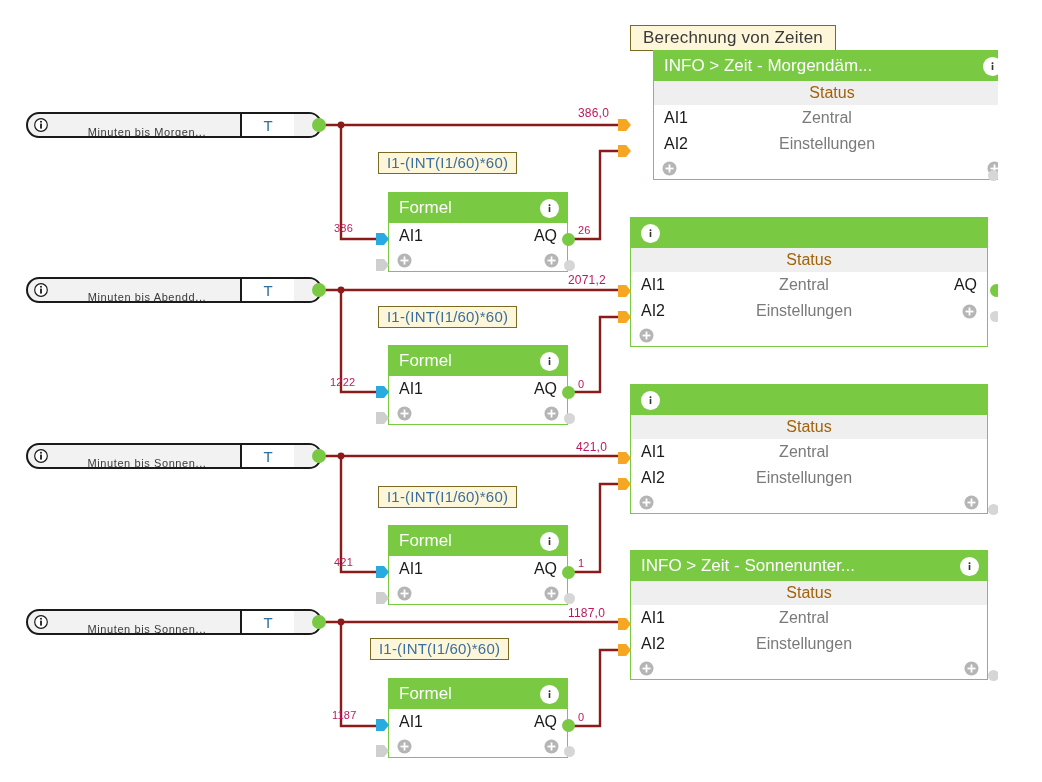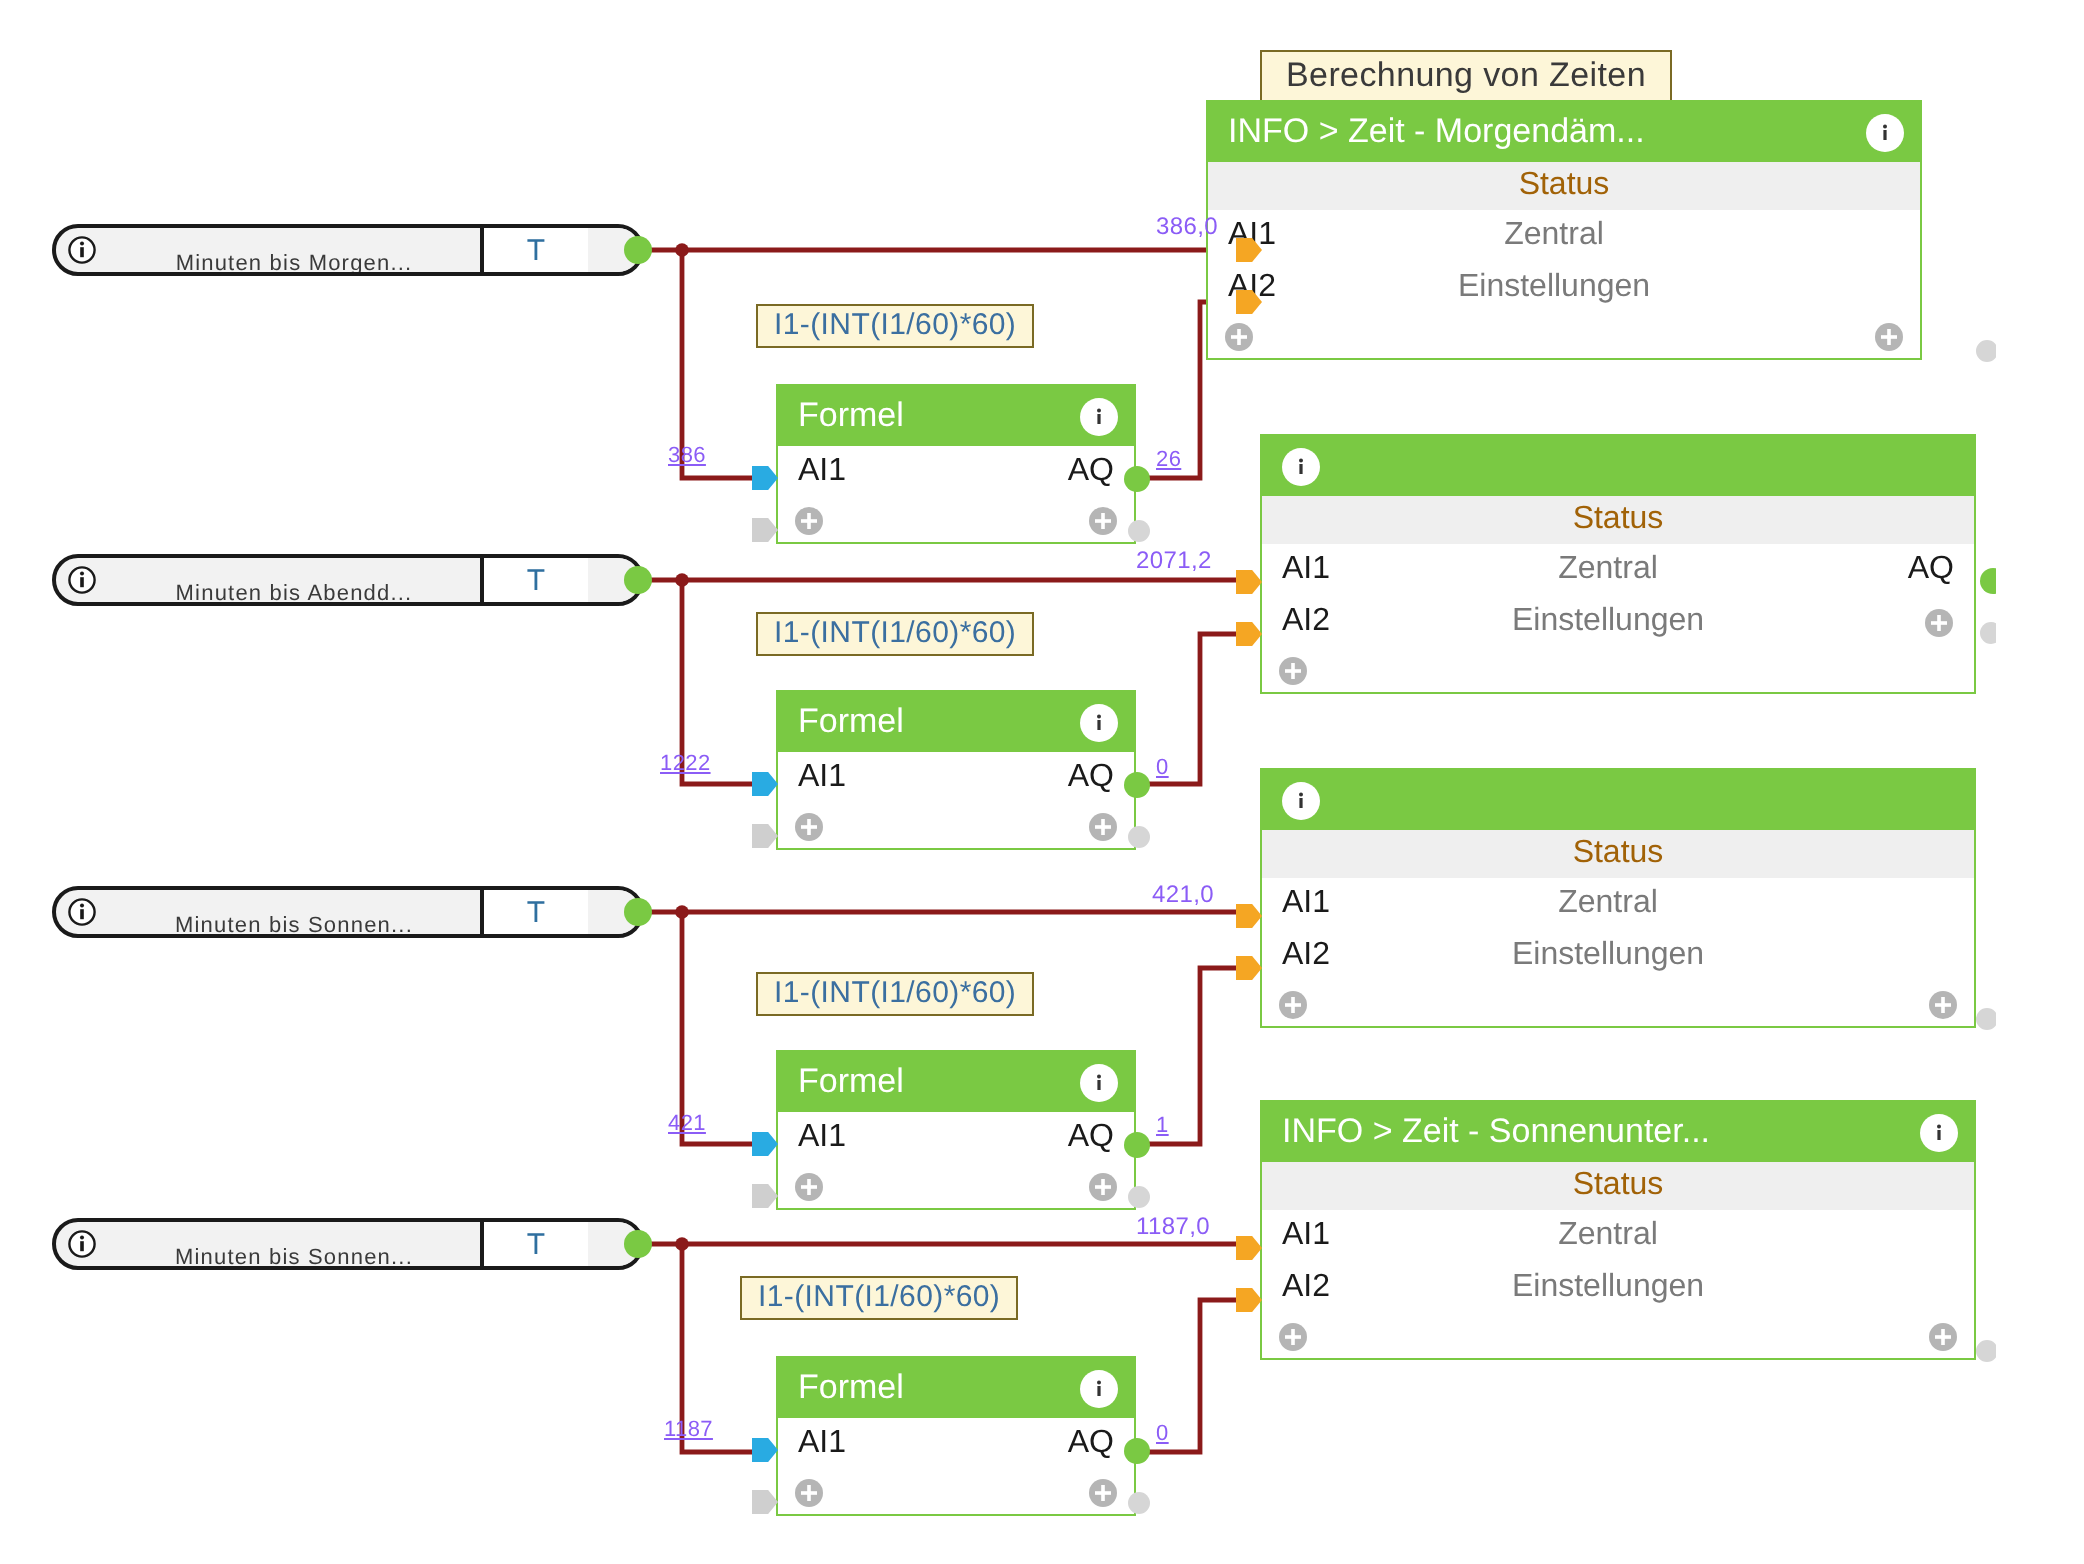--- a/index.html
+++ b/index.html
@@ -177,25 +177,25 @@
   .pin-out-grey {
     width: 11px; height: 11px;
     border-radius: 50%;
     background: #d6d6d6;
   }
 
   
   .wire-val {
     position: absolute;
     font-size: 12px;
-    color: #8b5cf6;
+    color: #be185d;
     white-space: nowrap;
     letter-spacing: 0.2px;
   }
-  .wire-val.small { font-size: 11px; text-decoration: underline; }
+  .wire-val.small { font-size: 11px; }
 
   .ext-label {
     position: absolute;
     font-size: 9px;
     font-weight: bold;
     color: #3b6fa0;
     white-space: nowrap;
   }
 </style>
 </head>
@@ -448,21 +448,21 @@
       </div>
     </div>
   </div>
   <div class="pin pin-in-blue" style="left:376px; top:719px;"></div>
   <div class="pin pin-in-grey" style="left:376px; top:745px;"></div>
   <div class="pin pin-out-green" style="left:562px; top:719px;"></div>
   <div class="pin pin-out-grey" style="left:564px; top:746px;"></div>
   <div class="wire-val small" style="left:332px; top:709px;">1187</div>
   <div class="wire-val small" style="left:578px; top:711px;">0</div>
 
-  <div class="block" style="left:603px; top:50px; width:358px;">
+  <div class="block" style="left:653px; top:50px; width:358px;">
     <div class="block-header">
       <span class="block-title">INFO &gt; Zeit - Morgendäm...</span>
       <span class="hdr-info">
         <svg width="11" height="11" viewBox="0 0 11 11">
             <circle cx="5.5" cy="2.3" r="1" fill="#333"></circle>
             <rect x="4.7" y="4" width="1.6" height="5" fill="#333"></rect>
           </svg>
       </span>
     </div>
     <div class="block-body">

